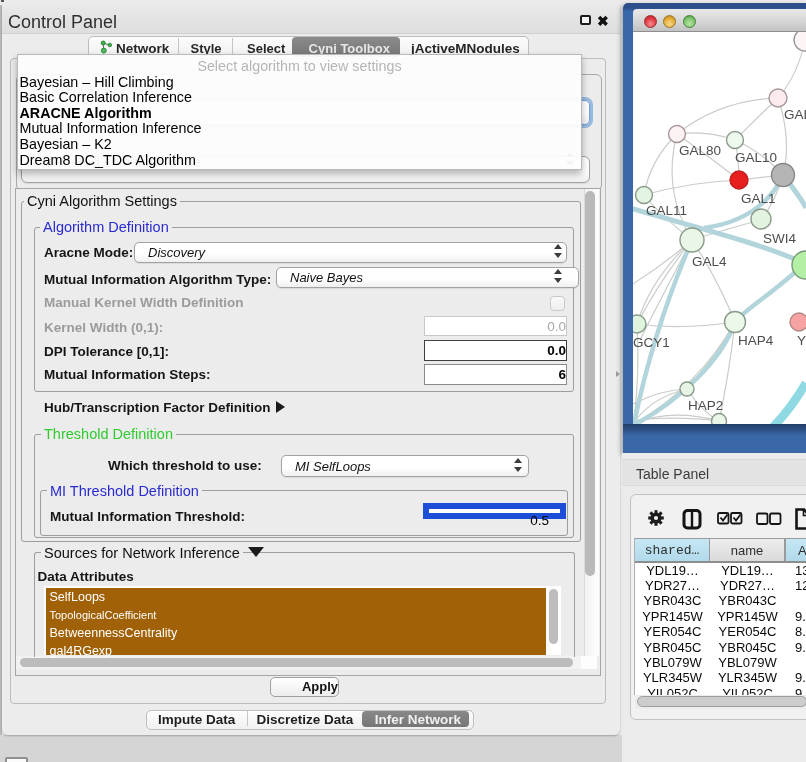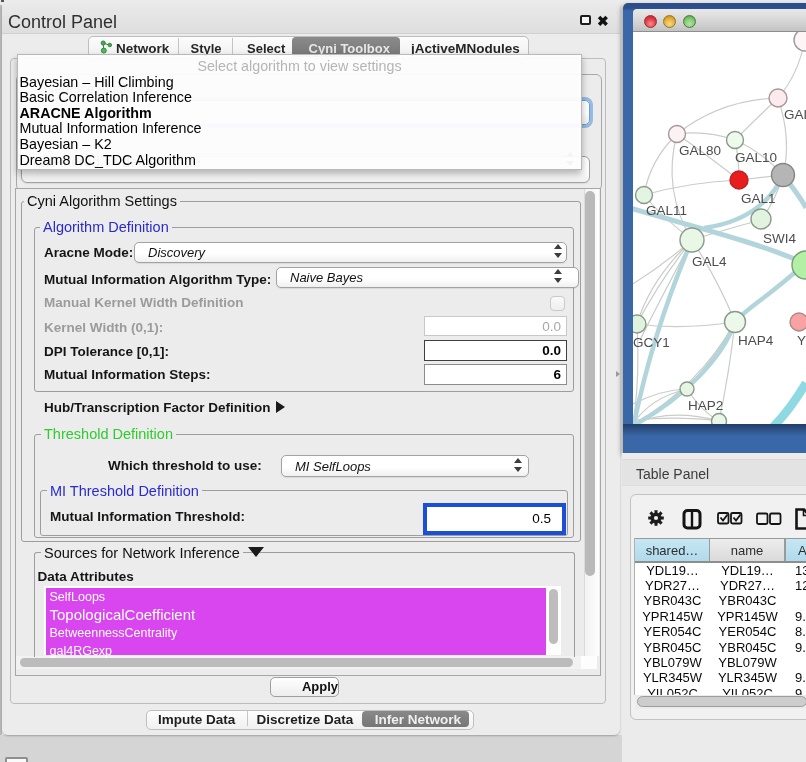--- a/index.html
+++ b/index.html
@@ -7,21 +7,21 @@
 .abs{position:absolute;}
 .lbl{position:absolute;font-size:13.5px;font-weight:bold;color:#151515;white-space:nowrap;}
 .dis{color:#9b9b9b;}
 .gtitle{position:absolute;font-size:14.5px;background:#ececec;padding:0 3px;white-space:nowrap;line-height:14px;}
 .gbox{position:absolute;border:1px solid #9d9d9d;border-radius:3px;}
 .combo{position:absolute;background:linear-gradient(180deg,#ffffff 0%,#ffffff 55%,#f0f0f0 100%);border:1px solid #a2a2a2;border-radius:5px;box-shadow:0 1px 1px rgba(0,0,0,0.08);}
 .combo .ct{position:absolute;left:13px;top:50%;transform:translateY(-50%);font-size:13px;color:#111;white-space:nowrap;font-style:italic;}
 .stepper{position:absolute;width:9px;height:14px;}
 .stepper:before{content:"";position:absolute;left:1px;top:0;border-left:4px solid transparent;border-right:4px solid transparent;border-bottom:5px solid #3c3c3c;}
 .stepper:after{content:"";position:absolute;left:1px;bottom:0;border-left:4px solid transparent;border-right:4px solid transparent;border-top:5px solid #3c3c3c;}
-.tfield{position:absolute;background:#fff;font-size:13.5px;color:#000;text-align:right;padding-right:5px;box-sizing:border-box;}
+.tfield{position:absolute;background:#fff;font-size:13.5px;color:#000;text-align:right;box-sizing:border-box;}
 </style>
 </head>
 <body>
 
 <div class="abs" style="left:0;top:0;width:806px;height:6px;background:#ebebeb;"></div>
 <div class="abs" style="left:1px;top:0;width:3px;height:2px;background:#555;"></div>
 <div class="abs" style="left:0;top:735px;width:622px;height:27px;background:#d5d5d5;"></div>
 <div class="abs" style="left:0;top:5px;width:2px;height:730px;background:#b9b9b9;"></div>
 
 <div class="abs" id="cpwin" style="left:2px;top:5px;width:618px;height:730px;background:#ececec;border-radius:0 0 6px 6px;box-shadow:0 1px 2px rgba(0,0,0,0.25);">
@@ -110,31 +110,31 @@
   <div class="lbl" style="left:106px;top:452.5px;">Which threshold to use:</div>
   <div class="combo" style="left:279px;top:450px;width:246px;height:19.5px;">
       <span class="ct">MI SelfLoops</span>
     </div>
   <div class="stepper" style="left:511px;top:452.8px;"></div>
 
   <div class="gbox" style="left:38px;top:485px;width:526px;height:44px;"></div>
   <div class="gtitle" style="left:45px;top:478.5px;color:#2a2ad0;">MI Threshold Definition</div>
 
   <div class="lbl" style="left:48px;top:504px;">Mutual Information Threshold:</div>
-  <div class="tfield" style="left:421px;top:498px;width:143px;height:32px;border:4px solid #1d4ed8;line-height:23px;padding-right:11px;">0.5</div>
+  <div class="tfield" style="left:421px;top:498px;width:143px;height:16px;border:6px solid #1d4ed8;line-height:23px;padding-right:11px;">0.5</div>
 
   <div class="gbox" style="left:31.5px;top:547px;width:539px;height:104px;border-bottom:none;border-radius:3px 3px 0 0;"></div>
   <div class="gtitle" style="left:39px;top:540.5px;color:#111;">Sources for Network Inference</div>
   <div class="abs" style="left:246px;top:542px;width:0;height:0;border-left:8.5px solid transparent;border-right:8.5px solid transparent;border-top:10px solid #1a1a1a;"></div>
 
   <div class="lbl" style="left:35.5px;top:563.5px;">Data Attributes</div>
   <div class="abs" style="left:42px;top:581px;width:517px;height:69px;background:#fff;"></div>
-  <div class="abs" style="left:44px;top:583px;width:499.7px;height:67px;background:#d946ef;">
+  <div class="abs" style="left:44px;top:583px;width:499.7px;height:67px;background:#a16207;">
     <div style="height:18px;line-height:18px;padding-left:3.5px;font-size:12.5px;color:#fff;">SelfLoops</div>
-    <div style="height:18px;line-height:18px;padding-left:3.5px;font-size:15px;color:#fff;">TopologicalCoefficient</div>
+    <div style="height:18px;line-height:18px;padding-left:3.5px;font-size:11px;color:#fff;">TopologicalCoefficient</div>
     <div style="height:18px;line-height:18px;padding-left:3.5px;font-size:12.5px;color:#fff;">BetweennessCentrality</div>
     <div style="height:18px;line-height:18px;padding-left:3.5px;font-size:12.5px;color:#fff;">gal4RGexp</div>
   </div>
   <div class="abs" style="left:547px;top:583.5px;width:9.4px;height:55px;background:#bdbdbd;border-radius:4.7px;"></div>
 
   <div class="abs" style="left:268px;top:672px;width:67px;height:18px;border:1px solid #9f9f9f;border-radius:5px;background:linear-gradient(180deg,#ffffff,#ededed);text-align:right;font-size:13px;font-weight:600;color:#111;line-height:18px;">Apply</div>
 
   <div class="abs" style="left:144px;top:704.5px;width:326px;height:18px;border:1px solid #bfbfbf;border-radius:5px;background:linear-gradient(180deg,#fdfdfd,#f0f0f0);"></div>
   <div class="abs" style="left:156px;top:706.5px;font-size:13.5px;font-weight:600;color:#1f1f1f;">Impute Data</div>
   <div class="abs" style="left:245px;top:706px;width:1px;height:15px;background:#c6c6c6;"></div>
@@ -267,21 +267,21 @@
     <path d="M720.5,517.5 l2.5,3 l4.5,-6" stroke-width="1.8"></path>
     <path d="M733.5,517.5 l2.5,3 l4.5,-6" stroke-width="1.8"></path>
     <rect x="757" y="513.5" width="10.5" height="10.5" rx="1.5" stroke-width="1.8"></rect>
     <rect x="770" y="513.5" width="10.5" height="10.5" rx="1.5" stroke-width="1.8"></rect>
     <path d="M796.5,509.5 h7.5 l5,5.5 v13.5 h-12.5 z" stroke-width="2.6"></path>
     <path d="M803.5,509.5 v6 h5.5" stroke-width="1.6"></path>
   </g>
 </svg>
 </div>
 <div class="abs" style="left:634px;top:538px;width:1px;height:157px;background:#b0b0b0;"></div>
-<div class="abs" style="left:635px;top:538px;width:75px;height:24px;background:linear-gradient(180deg,#c6e7f4,#b0d9ea);border-top:1px solid #9a9a9a;border-right:1px solid #9a9a9a;box-sizing:border-box;text-align:center;font-size:13px;color:#2e2e2e;line-height:24px;">shared…</div>
+<div class="abs" style="left:635px;top:538px;width:75px;height:24px;background:linear-gradient(180deg,#c6e7f4,#b0d9ea);border-top:1px solid #9a9a9a;border-right:1px solid #9a9a9a;box-sizing:border-box;text-align:center;font-size:13px;color:#2e2e2e;line-height:24px;font-family:Liberation Mono, monospace;">shared…</div>
 <div class="abs" style="left:710px;top:538px;width:75px;height:24px;background:linear-gradient(180deg,#ededed,#d9d9d9);border-top:1px solid #9a9a9a;border-right:1px solid #9a9a9a;box-sizing:border-box;text-align:center;font-size:13px;color:#2e2e2e;line-height:24px;">name</div>
 <div class="abs" style="left:785px;top:538px;width:21px;height:24px;background:linear-gradient(180deg,#c6e7f4,#b0d9ea);border-top:1px solid #9a9a9a;border-left:1px solid #9a9a9a;box-sizing:border-box;font-size:13px;color:#2e2e2e;line-height:24px;"><span style="padding-left:12px;">A</span></div>
 <div class="abs" style="left:635px;top:561px;width:171px;height:1.5px;background:#8d8d8d;"></div>
 <div class="abs" style="left:635px;top:562.5px;width:171px;height:132.5px;background:#fff;overflow:hidden;font-size:13px;color:#0a0a0a;padding-top:0.8px;">
   <div class="abs" style="left:0;top:0;width:75px;text-align:center;line-height:15.4px;">
     YDL19…<br>YDR27…<br>YBR043C<br>YPR145W<br>YER054C<br>YBR045C<br>YBL079W<br>YLR345W<br>YIL052C
   </div>
   <div class="abs" style="left:75px;top:0;width:75px;text-align:center;line-height:15.4px;">
     YDL19…<br>YDR27…<br>YBR043C<br>YPR145W<br>YER054C<br>YBR045C<br>YBL079W<br>YLR345W<br>YIL052C
   </div>

